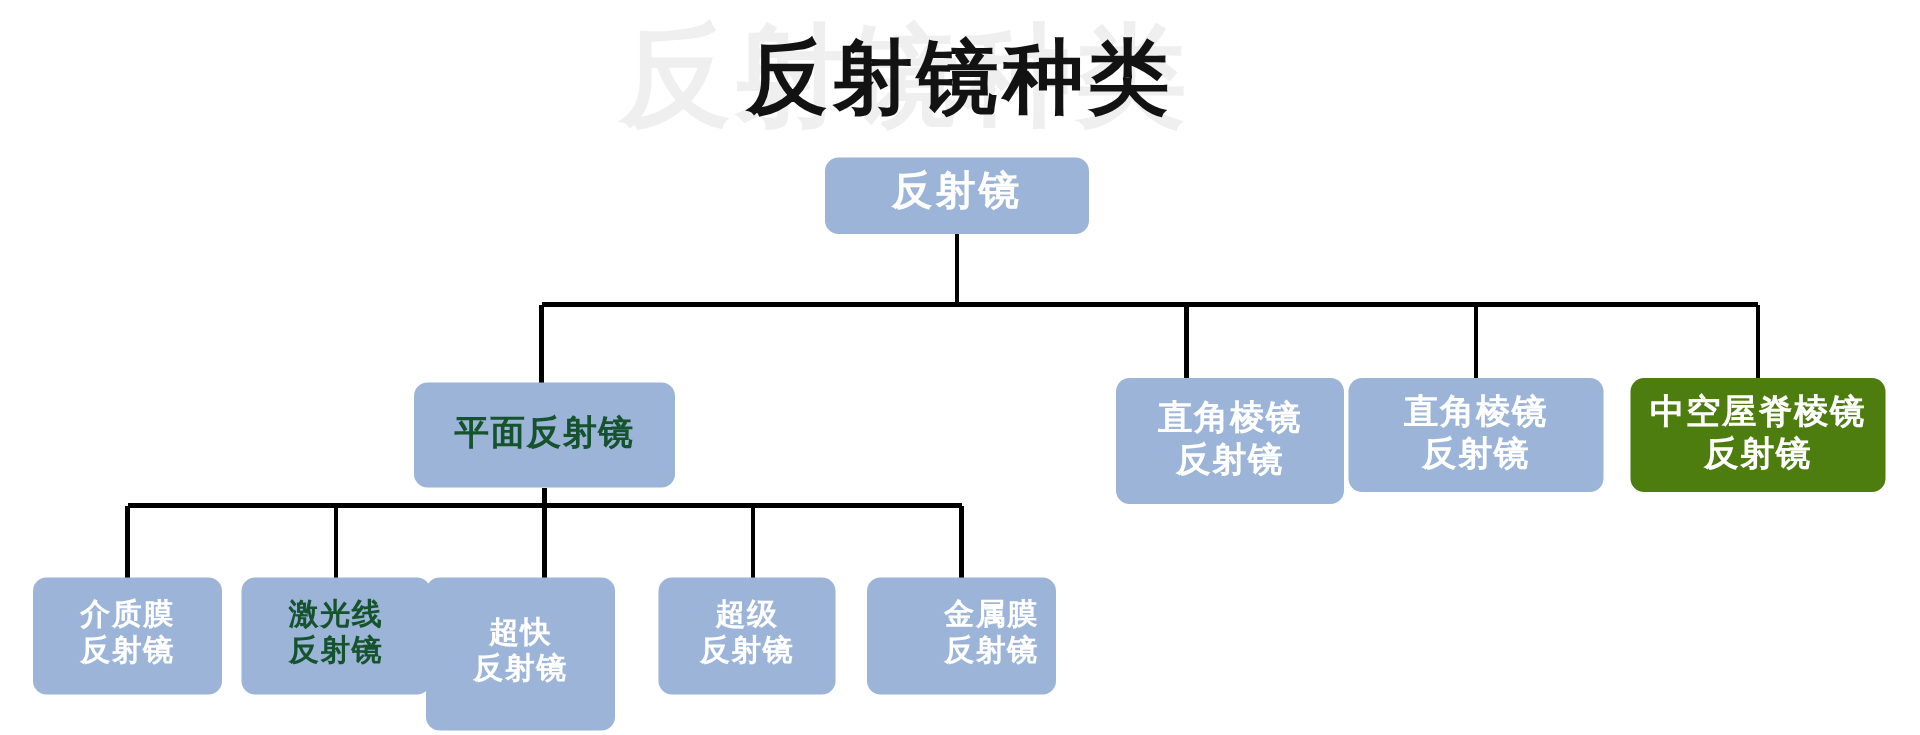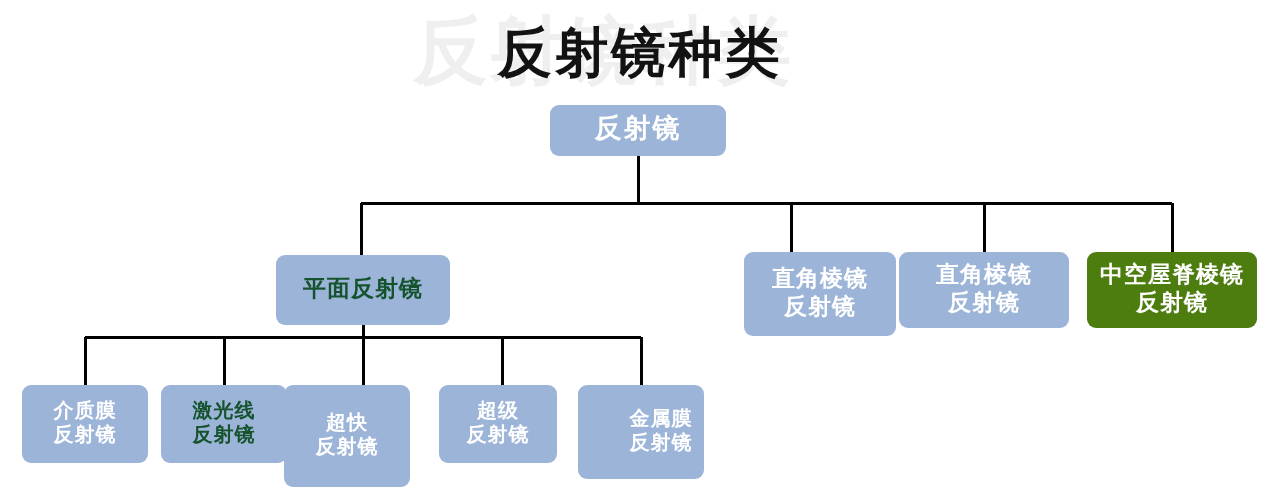--- a/index.html
+++ b/index.html
@@ -127,17 +127,17 @@
       <div class="node branch" style="left: 1087px; top: 252px; width: 170px; height: 76px; background: #4d7c0f; color: rgb(255, 255, 255);">中空屋脊棱镜
 反射镜</div>
       <div class="node leaf" style="left: 22px; top: 385px; width: 126px; height: 78px; background: rgb(156, 180, 216); color: rgb(255, 255, 255);">介质膜
 反射镜</div>
       <div class="node leaf" style="left: 161px; top: 385px; width: 126px; height: 78px; background: rgb(156, 180, 216); color: #14532d;">激光线
 反射镜</div>
       <div class="node leaf" style="left: 284px; top: 385px; width: 126px; height: 102px; background: rgb(156, 180, 216); color: rgb(255, 255, 255);">超快
 反射镜</div>
       <div class="node leaf" style="left: 439px; top: 385px; width: 118px; height: 78px; background: rgb(156, 180, 216); color: rgb(255, 255, 255);">超级
 反射镜</div>
-      <div class="node leaf" style="left: 578px; top: 385px; width: 126px; height: 94px; background: rgb(156, 180, 216); color: rgb(255, 255, 255); padding-left: 40px;">金属膜
+      <div class="node leaf" style="left: 578px; top: 385px; width: 126px; height: 78px; background: rgb(156, 180, 216); color: rgb(255, 255, 255); padding-left: 40px;">金属膜
 反射镜</div>
     </div>
 
 </div>
 
 </body></html>

